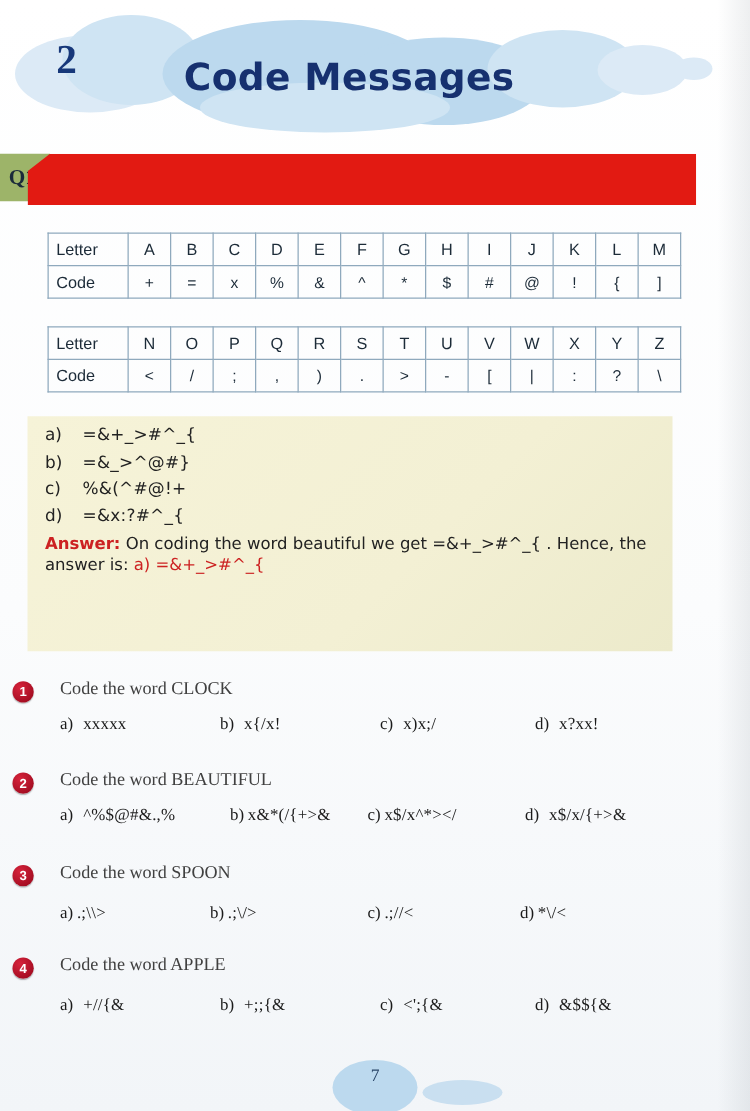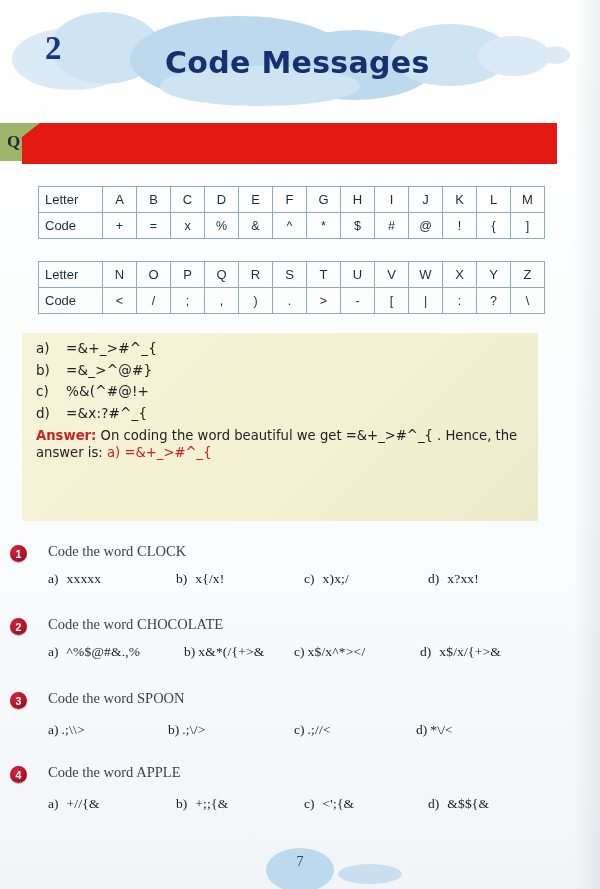--- a/index.html
+++ b/index.html
@@ -34,21 +34,21 @@
     position: absolute;
     left: 45px; top: 30px;
     font-family: "Liberation Serif", serif;
     font-size: 33px;
     font-weight: bold;
     color: #17387a;
     z-index: 5;
   }
   .chapter-title {
     position: absolute;
-    left: 165px; top: 45px;
+    left: 147px; top: 45px;
     font-family: "DejaVu Sans", sans-serif;
     font-size: 30px;
     font-weight: bold;
     color: #16306f;
     letter-spacing: 0.3px;
     z-index: 5;
   }
 
   
   .q1-band {
@@ -354,21 +354,21 @@
       <span class="lbl">c)</span><span class="val">x)x;/</span>
     </div>
     <div class="opt" style="left:380px;">
       <span class="lbl">d)</span><span class="val">x?xx!</span>
     </div>
   </div>
 </div>
 
 <div class="question" style="top:618px;">
   <div class="q-bullet">2</div>
-  <div class="q-stem">Code the word CHOCOLATE</div>
+  <div class="q-stem">Code the word BEAUTIFUL</div>
   <div class="q-options">
     <div class="opt" style="left:0px;">
       <span class="lbl">a)</span><span class="val">^%$@#&amp;.,%</span>
     </div>
     <div class="opt tight" style="left:136px;">
       <span class="lbl">b)</span><span class="val">x&amp;*(/{+&gt;&amp;</span>
     </div>
     <div class="opt tight" style="left:246px;">
       <span class="lbl">c)</span><span class="val">x$/x^*&gt;&lt;/</span>
     </div>

